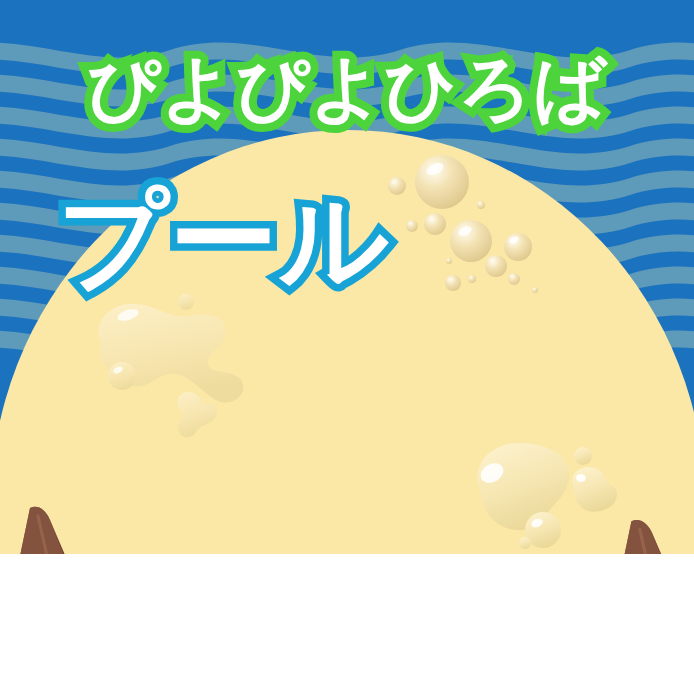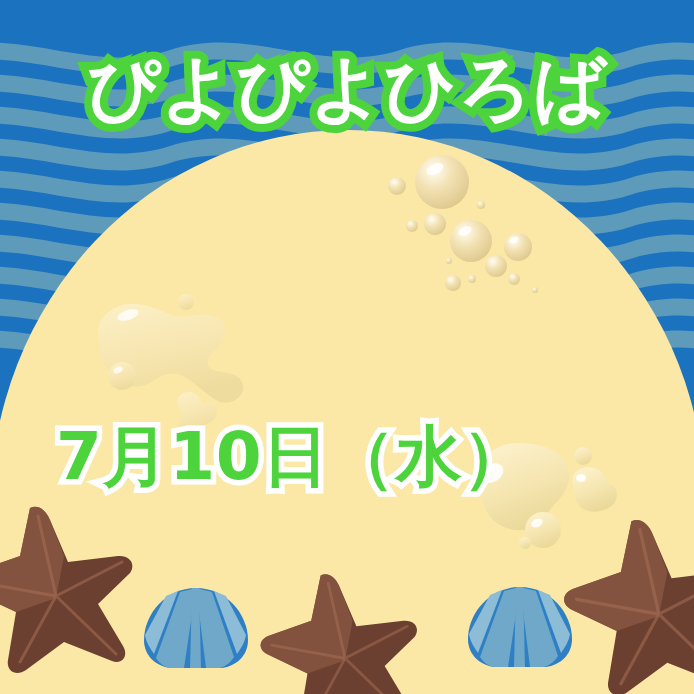--- a/index.html
+++ b/index.html
@@ -3,21 +3,21 @@
 <meta charset="utf-8">
 <style>
   html, body {
     margin: 0;
     padding: 0;
     background: #ffffff;
   }
   #poster {
     position: relative;
     width: 694px;
-    height: 694px;
+    height: 554px;
     overflow: hidden;
     font-family: "DejaVu Sans", "Liberation Sans", sans-serif;
     background: #1b72be;
     user-select: none;
   }
   
   .layer {
     position: absolute;
     inset: 0;
   }
@@ -285,19 +285,19 @@
         <path d="M18,3 L41,66 C45,60 49,54 50,47 L30,8 Z"></path>
       </g>
       <path fill="#6fa8c9" d="M-4,0 L-6,80 L5,80 L3,0 Z"></path>
     </g>
   </svg>
 
   <div class="txt" id="title-main">
     <span class="stack base">ぴよぴよひろば</span>
   </div>
 
-
-
-  <div class="txt date-line">7月10日（水）</div>
+  <div class="txt pool-line">プール</div>
+
+
 
 
 
 </div>
 
 </body></html>

